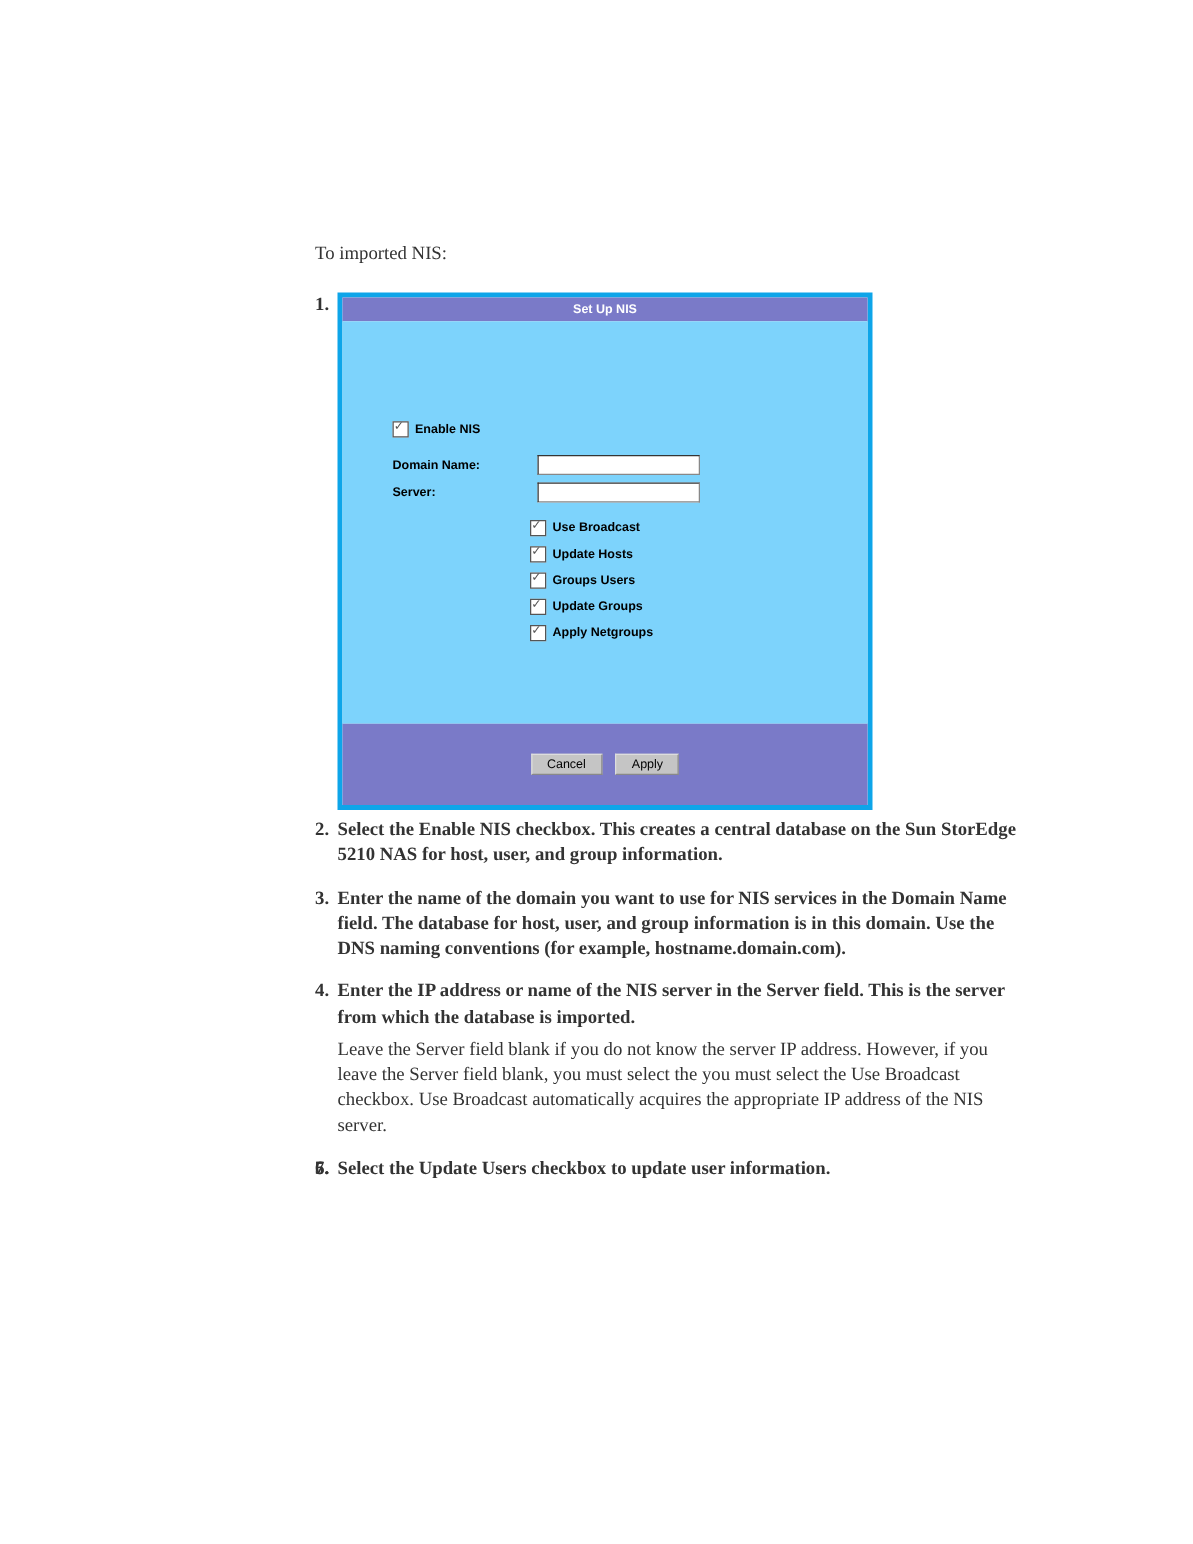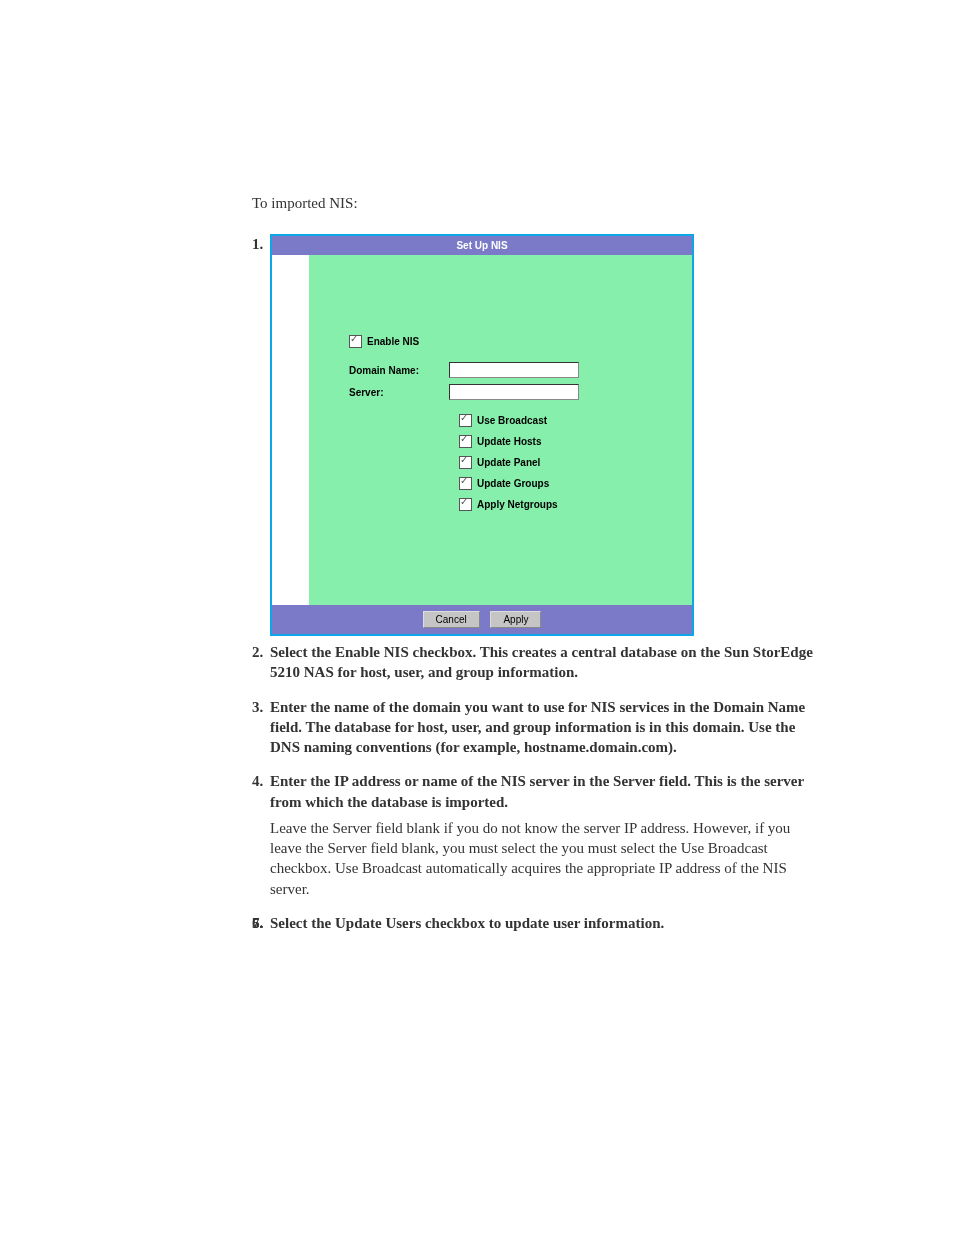--- a/index.html
+++ b/index.html
@@ -36,46 +36,45 @@
   .step-body {
     font-weight: normal;
     padding-left: 18px;
     margin-top: 6px;
   }
   .inline-bold { font-weight: normal; }
 
   
   .panel-wrap {
     margin: 10px 0 6px 18px;
-    border: 2px solid #0ea5e9;
+    border: 4px solid #0ea5e9;
     width: 420px;
     font-family: Arial, Helvetica, sans-serif;
     font-size: 10px;
     color: #000;
   }
   .panel-titlebar {
     background: #7a7ac8;
     color: #fff;
     font-weight: bold;
     text-align: center;
     padding: 4px 0;
     font-size: 10px;
   }
   .panel-body {
-    background: #86efac;
-    padding: 80px 40px 94px 40px;
-    margin-left: 37px;
+    background: #7dd3fc;
+    padding: 80px 40px 66px 40px;
   }
   .form-row {
     display: flex;
     align-items: center;
     margin-bottom: 6px;
   }
   .form-label-col {
-    width: 100px;
+    width: 116px;
     text-align: left;
     font-weight: bold;
     font-size: 10px;
     padding-right: 6px;
     box-sizing: border-box;
   }
   .form-input {
     width: 130px;
     height: 16px;
     border: 1px inset #888;
@@ -102,21 +101,21 @@
     content: "✓";
     position: absolute;
     top: -3px;
     left: 0;
     font-size: 10px;
     color: #555;
   }
   .chk-label { font-weight: bold; font-size: 10px; }
   .panel-footer {
     background: #7a7ac8;
-    padding: 6px 0;
+    padding: 24px 0;
     text-align: center;
   }
   .btn {
     display: inline-block;
     background: #c5c5c5;
     border: 1px outset #ddd;
     font-size: 10px;
     padding: 2px 12px;
     margin: 0 4px;
     font-family: Arial, sans-serif;
@@ -159,21 +158,21 @@
       <div class="chk-row">
         <span class="chk"></span>
         <span class="chk-label">Use Broadcast</span>
       </div>
       <div class="chk-row">
         <span class="chk"></span>
         <span class="chk-label">Update Hosts</span>
       </div>
       <div class="chk-row">
         <span class="chk"></span>
-        <span class="chk-label">Update Panel</span>
+        <span class="chk-label">Groups Users</span>
       </div>
       <div class="chk-row">
         <span class="chk"></span>
         <span class="chk-label">Update Groups</span>
       </div>
       <div class="chk-row" style="margin-bottom:0;">
         <span class="chk"></span>
         <span class="chk-label">Apply Netgroups</span>
       </div>
 

